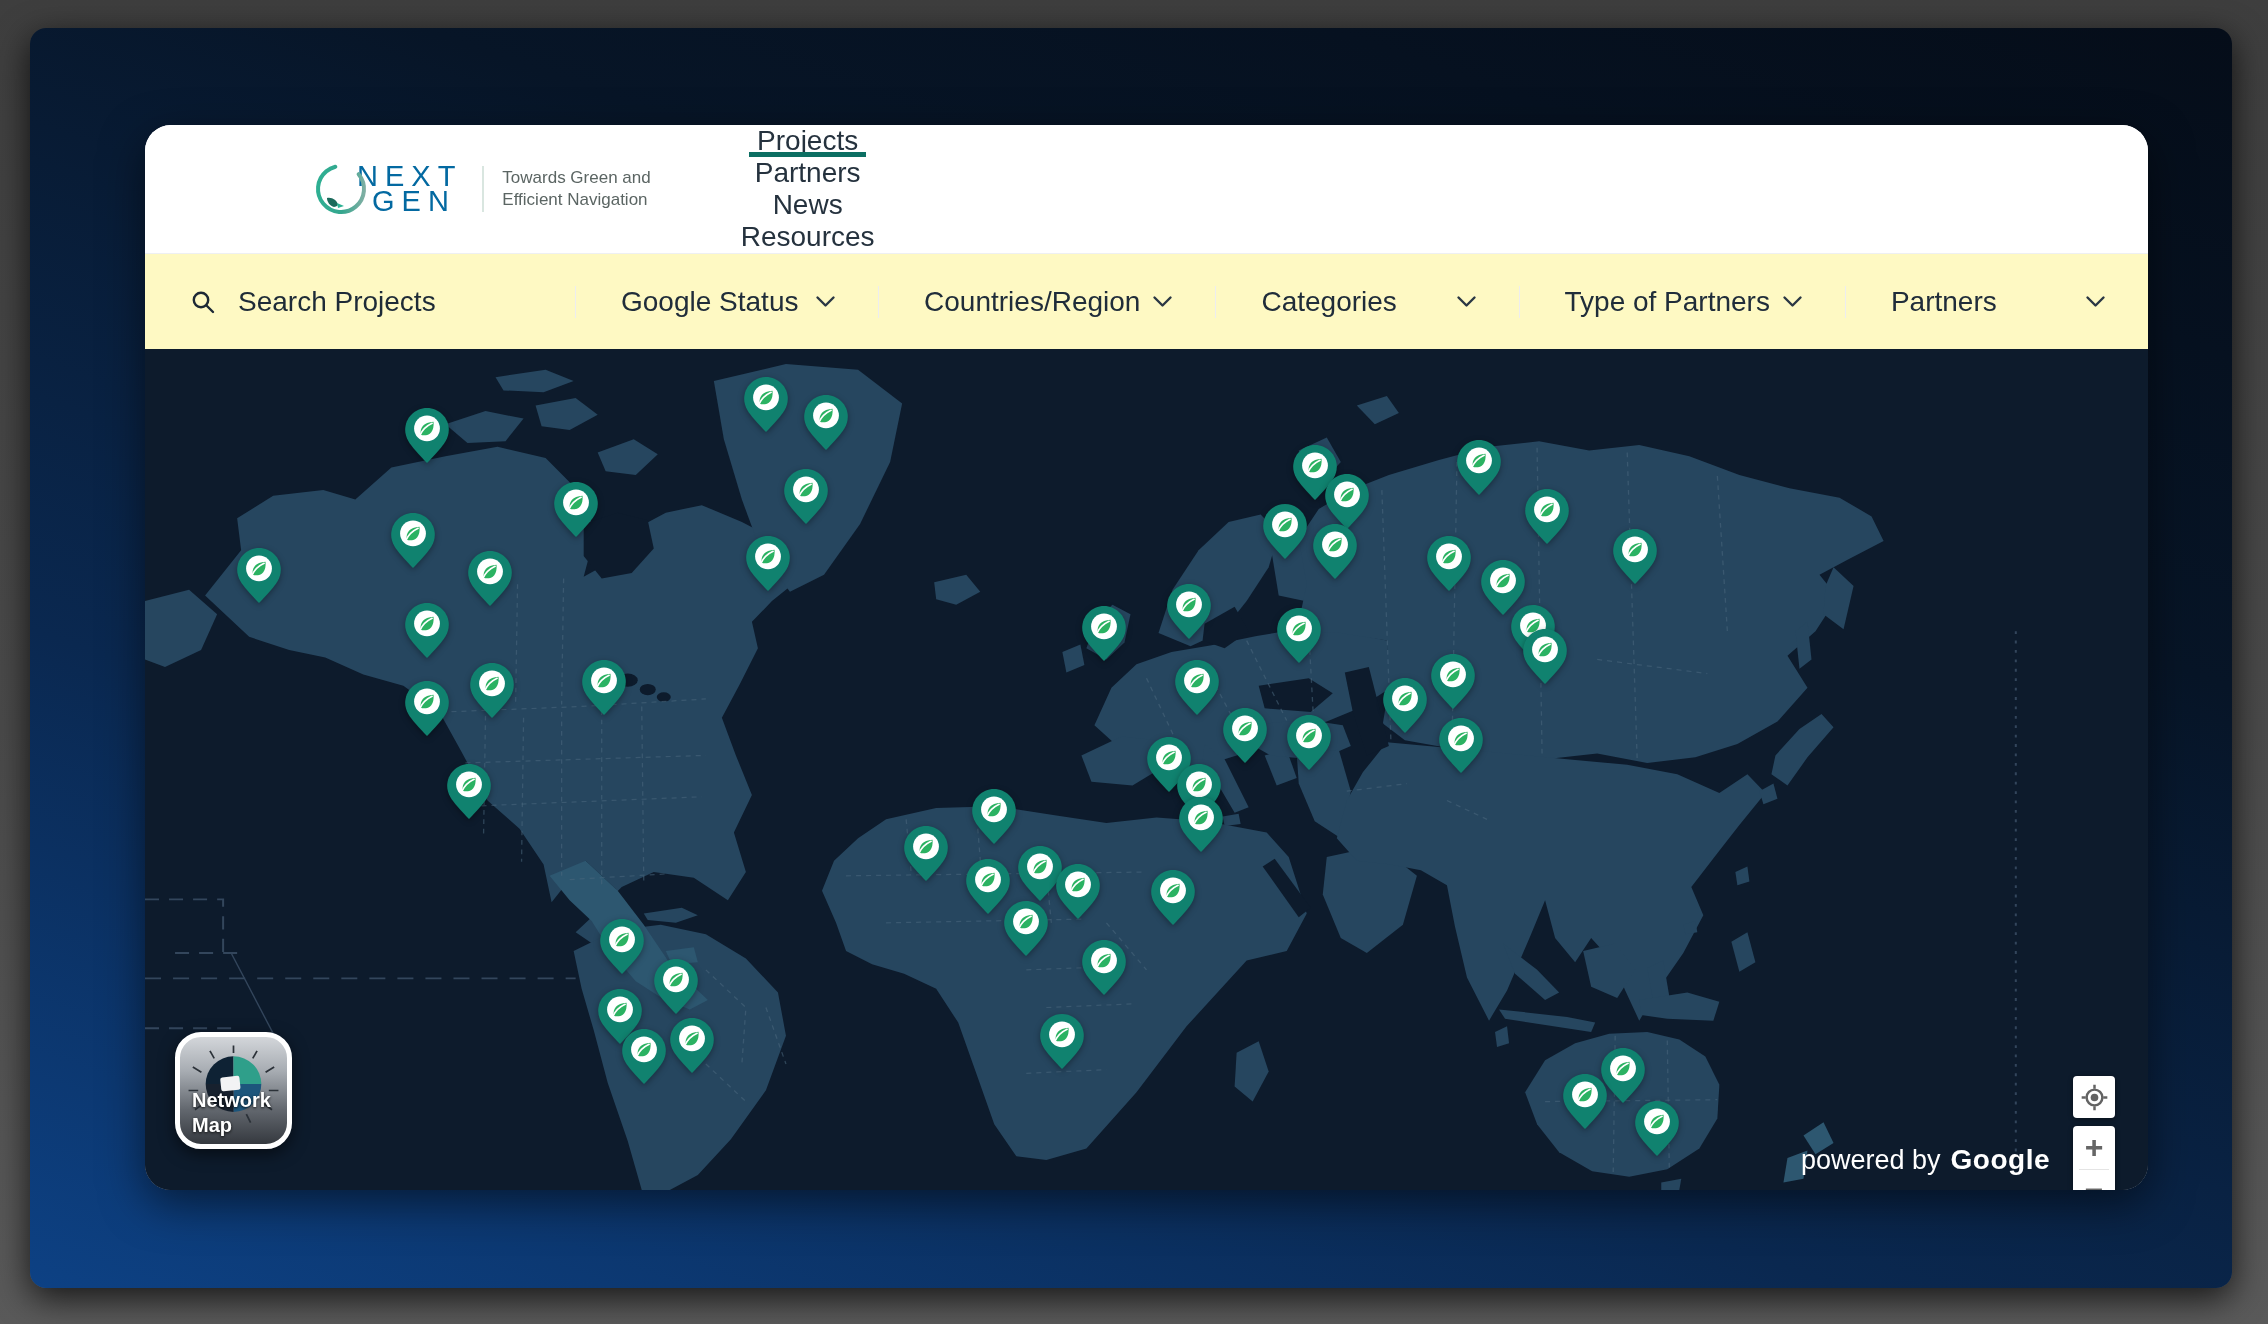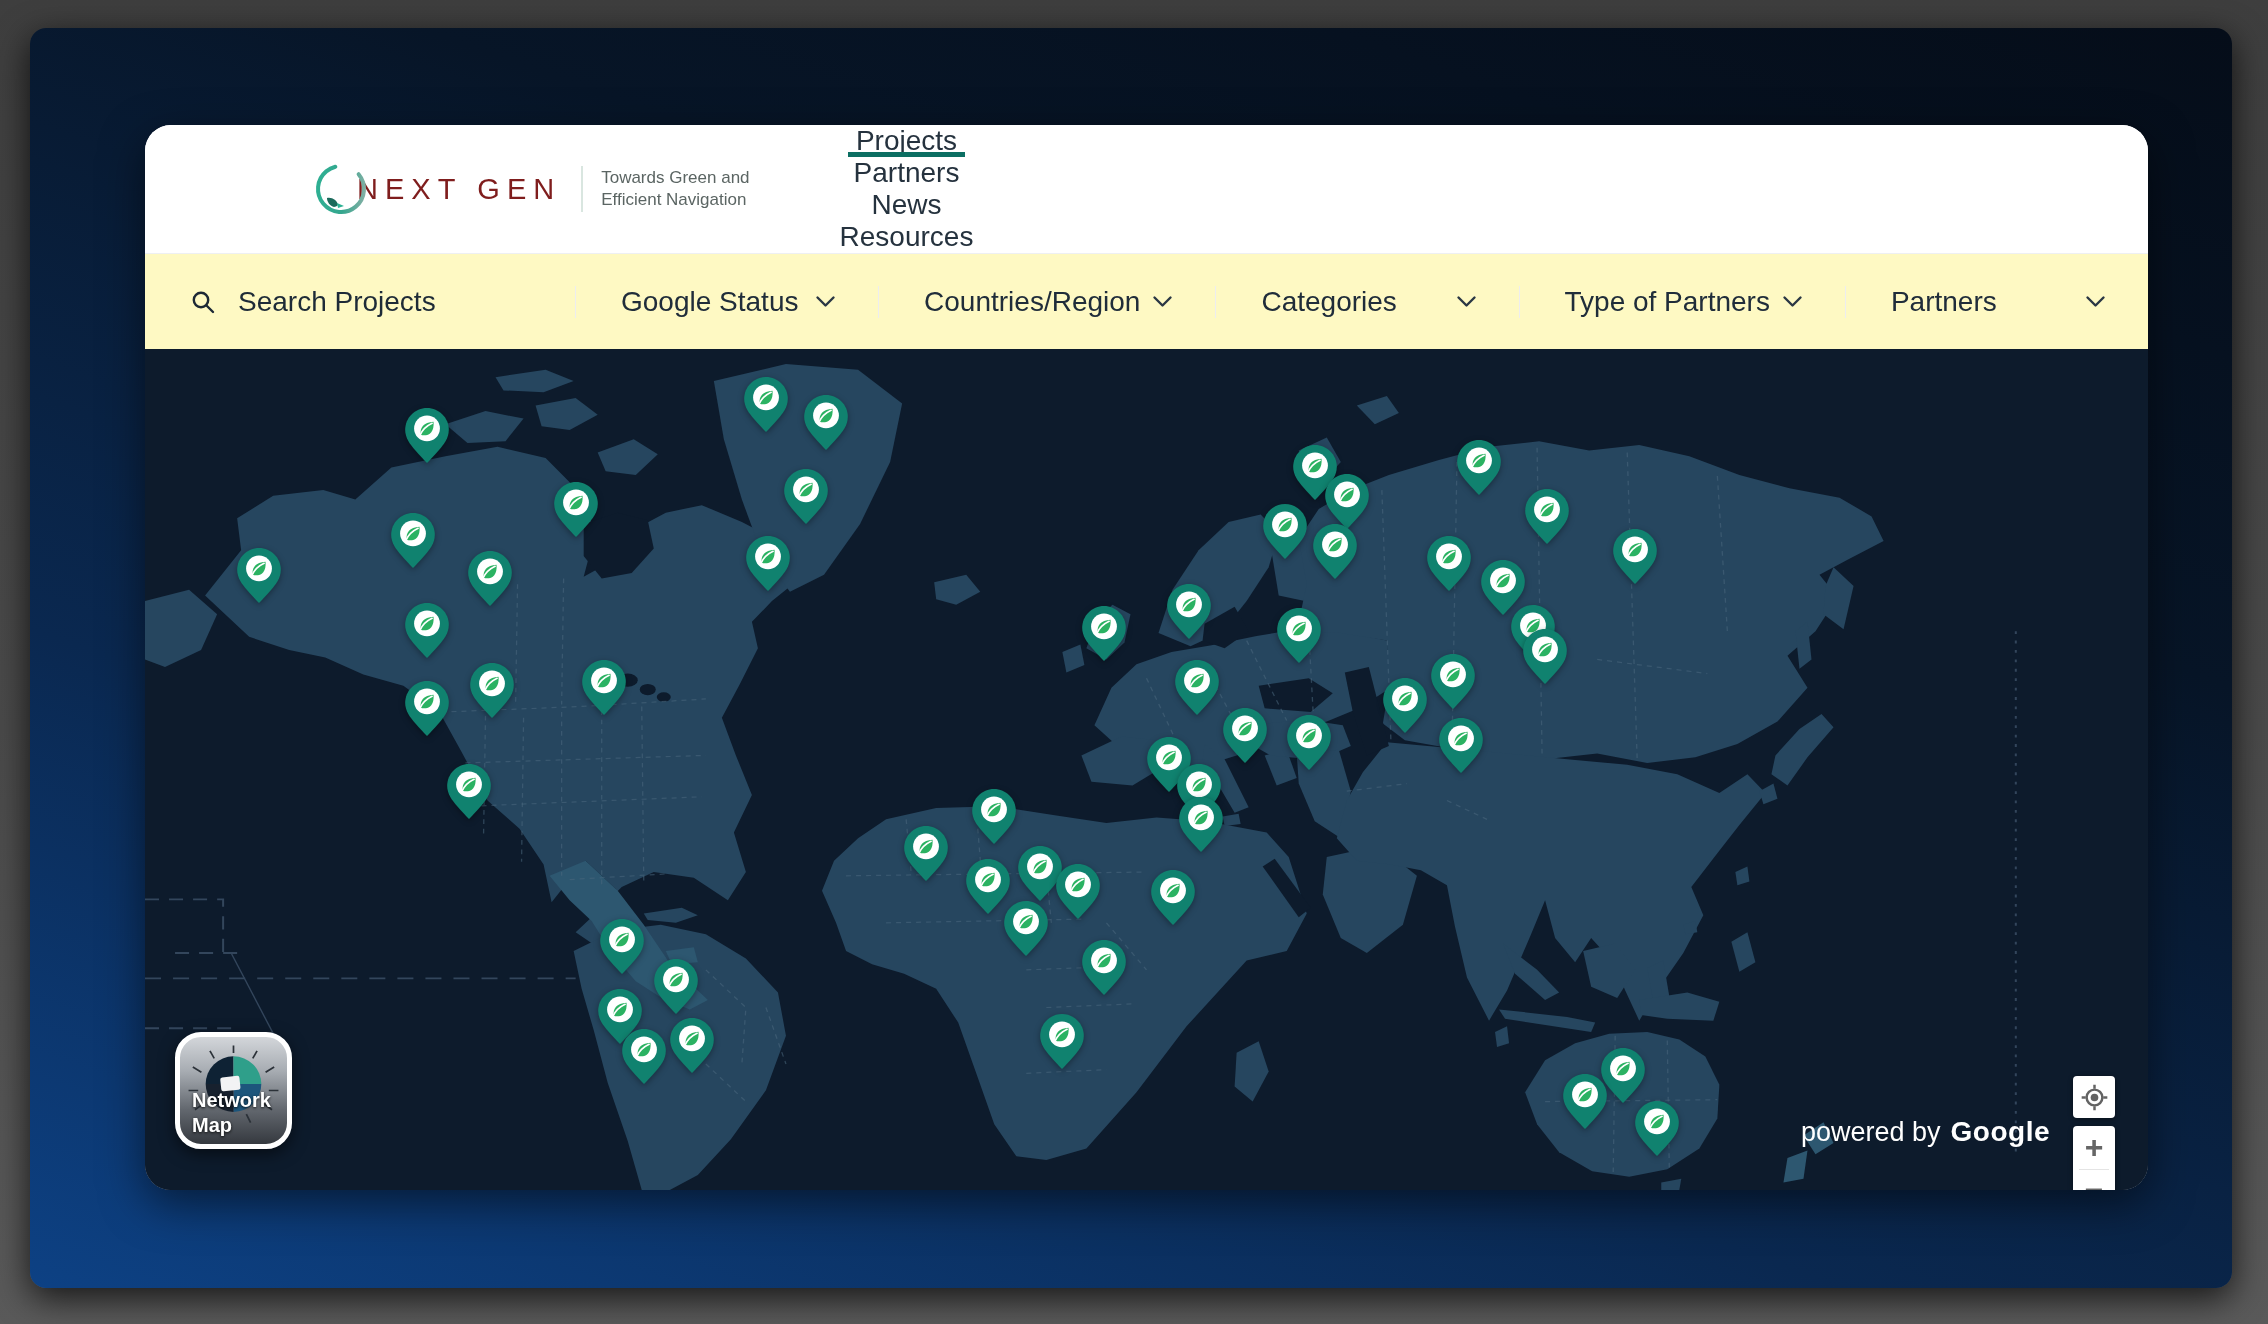--- a/index.html
+++ b/index.html
@@ -17,21 +17,21 @@
   .card{
     position:absolute;left:115px;top:97px;width:2003px;height:1065px;
     background:#ffffff;border-radius:26px;overflow:hidden;
     box-shadow:0 14px 44px rgba(0,0,0,.5);
     display:flex;flex-direction:column;
   }
   
   .header{flex:0 0 76px;display:flex;align-items:center;background:#fff;position:relative;}
   .logo{display:flex;align-items:center;margin-left:168px;}
   .logo-ring{width:56px;height:56px;position:relative;flex:0 0 auto;}
-  .logo-text{display:flex;flex-direction:row;margin-left:-12px;font-size:29px;letter-spacing:7px;color:#7f1d1d;font-weight:400;line-height:25px;}
+  .logo-text{display:flex;flex-direction:column;margin-left:-12px;font-size:29px;letter-spacing:7px;color:#0369a1;font-weight:400;line-height:25px;}
   .logo-text .l2{margin-left:15px;}
   .logo-divider{width:2px;height:46px;background:#d9e6e0;margin:0 18px 0 20px;}
   .tagline{font-size:17px;color:#5b6563;line-height:22px;}
   .nav{display:flex;margin-left:60px;align-self:stretch;align-items:center;height:100%;flex-direction:column;}
   .nav-item{position:relative;font-size:28px;color:#25323e;padding:0 30px;height:100%;display:flex;align-items:center;cursor:pointer;white-space:nowrap;}
   .nav-item.active::after{content:"";position:absolute;left:22px;right:22px;bottom:0;height:5px;background:#0c6f63;}
   
   .filterbar{flex:0 0 95px;border-top:1px solid #eef0f2;display:flex;align-items:center;background:#fef9c3;}
   .search{flex:0 0 385px;display:flex;align-items:center;padding-left:45px;gap:20px;}
   .search-icon{flex:0 0 auto;display:flex;}
@@ -50,21 +50,21 @@
     background:linear-gradient(180deg,#d3d6da 0%,#a7acb2 32%,#62676e 68%,#35393f 100%);
     box-shadow:0 5px 16px rgba(0,0,0,.55);cursor:pointer;overflow:hidden;}
   .map-type svg{position:absolute;left:0;top:0;}
   .map-type .label{position:absolute;left:12px;bottom:6px;color:#fff;font-weight:bold;font-size:20px;line-height:25px;text-shadow:0 1px 3px rgba(0,0,0,.85);}
   
   .locate-btn{position:absolute;right:33px;top:727px;width:42px;height:42px;background:#fff;border-radius:4px;display:flex;align-items:center;justify-content:center;box-shadow:0 1px 5px rgba(0,0,0,.45);cursor:pointer;}
   .zoomctl{position:absolute;right:33px;top:777px;width:42px;height:86px;background:#fff;border-radius:4px;box-shadow:0 1px 5px rgba(0,0,0,.45);display:flex;flex-direction:column;}
   .zbtn{flex:1;display:flex;align-items:center;justify-content:center;font-size:32px;color:#666;cursor:pointer;font-weight:bold;user-select:none;}
   .zdivider{height:1px;background:#e4e4e4;margin:0 6px;}
   
-  .powered{position:absolute;right:98px;bottom:42px;display:flex;align-items:baseline;gap:10px;color:#fff;white-space:nowrap;}
+  .powered{position:absolute;right:98px;bottom:14px;display:flex;align-items:baseline;gap:10px;color:#fff;white-space:nowrap;}
   .powered .txt{font-size:27px;font-weight:400;}
   .powered .brand{font-size:28px;font-weight:bold;letter-spacing:.5px;}
 </style>
 </head>
 <body>
 
 <div class="screen">
   <div class="card">
 
     <div class="header">

